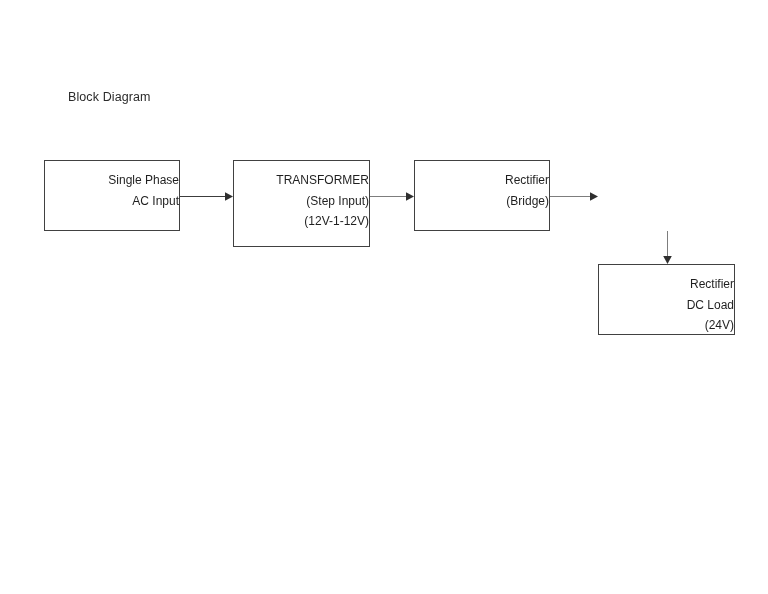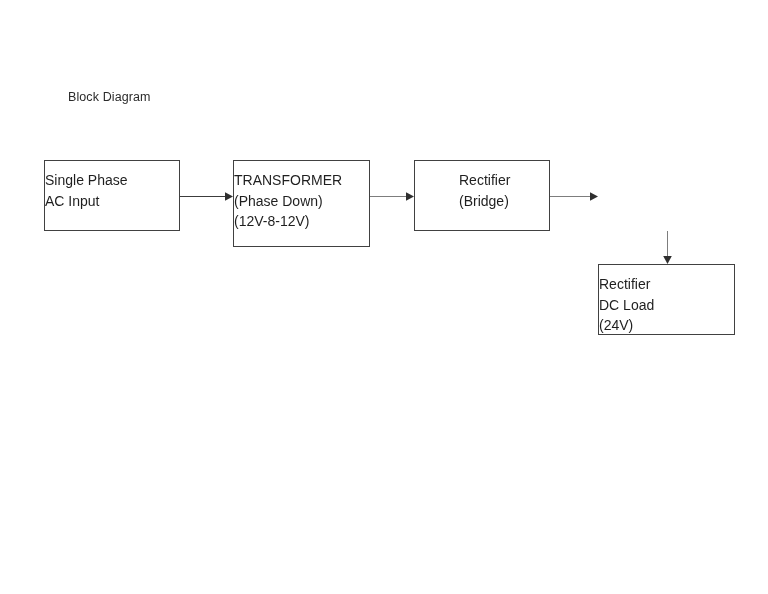--- a/index.html
+++ b/index.html
@@ -39,22 +39,22 @@
     position: absolute;
     box-sizing: border-box;
     background: #ffffff;
     border: 1.3px solid #414141;
     display: block;
     padding-top: 9px;
   }
 
   .node-text {
     display: block;
-    text-align: left;
-    font-size: 14px;
+    text-align: right;
+    font-size: 12px;
     line-height: 20.5px;
     color: #1f1f1f;
     white-space: nowrap;
   }
 
   
   .node-ac      { left: 44px;  top: 140px; width: 136px; height: 71px; }
   .node-xfmr    { left: 233px; top: 140px; width: 137px; height: 87px; }
   .node-rect    { left: 414px; top: 140px; width: 136px; height: 71px; padding-left: 34px; }
   .node-reg     { left: 598px; top: 140px; width: 137px; height: 72px; }
@@ -77,22 +77,22 @@
 
   <div class="diagram-title">Block Diagram</div>
 
   <div class="node node-ac">
     <span class="node-text">Single Phase</span>
     <span class="node-text">AC Input</span>
   </div>
 
   <div class="node node-xfmr">
     <span class="node-text">TRANSFORMER</span>
-    <span class="node-text">(Phase Down)</span>
-    <span class="node-text">(12V-8-12V)</span>
+    <span class="node-text">(Step Input)</span>
+    <span class="node-text">(12V-1-12V)</span>
   </div>
 
   <div class="node node-rect">
     <span class="node-text">Rectifier</span>
     <span class="node-text">(Bridge)</span>
   </div>
 
 
   <div class="node node-load">
     <span class="node-text">Rectifier</span>

